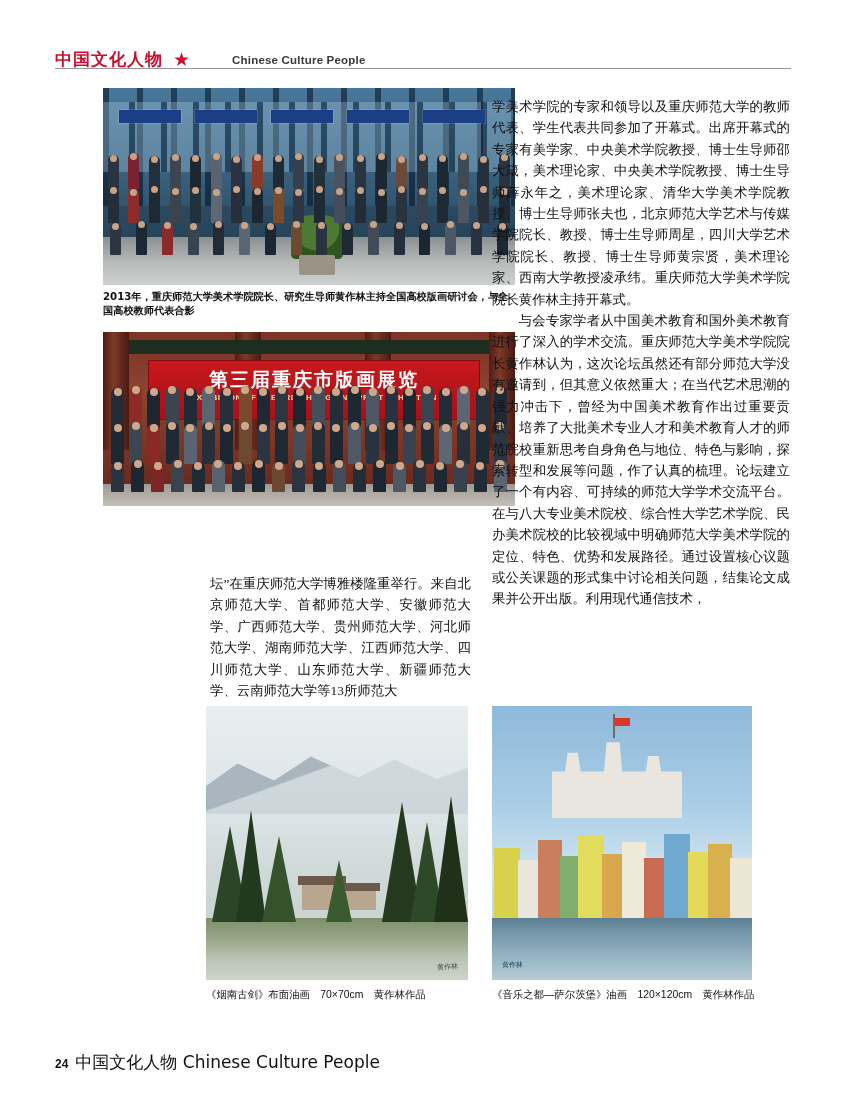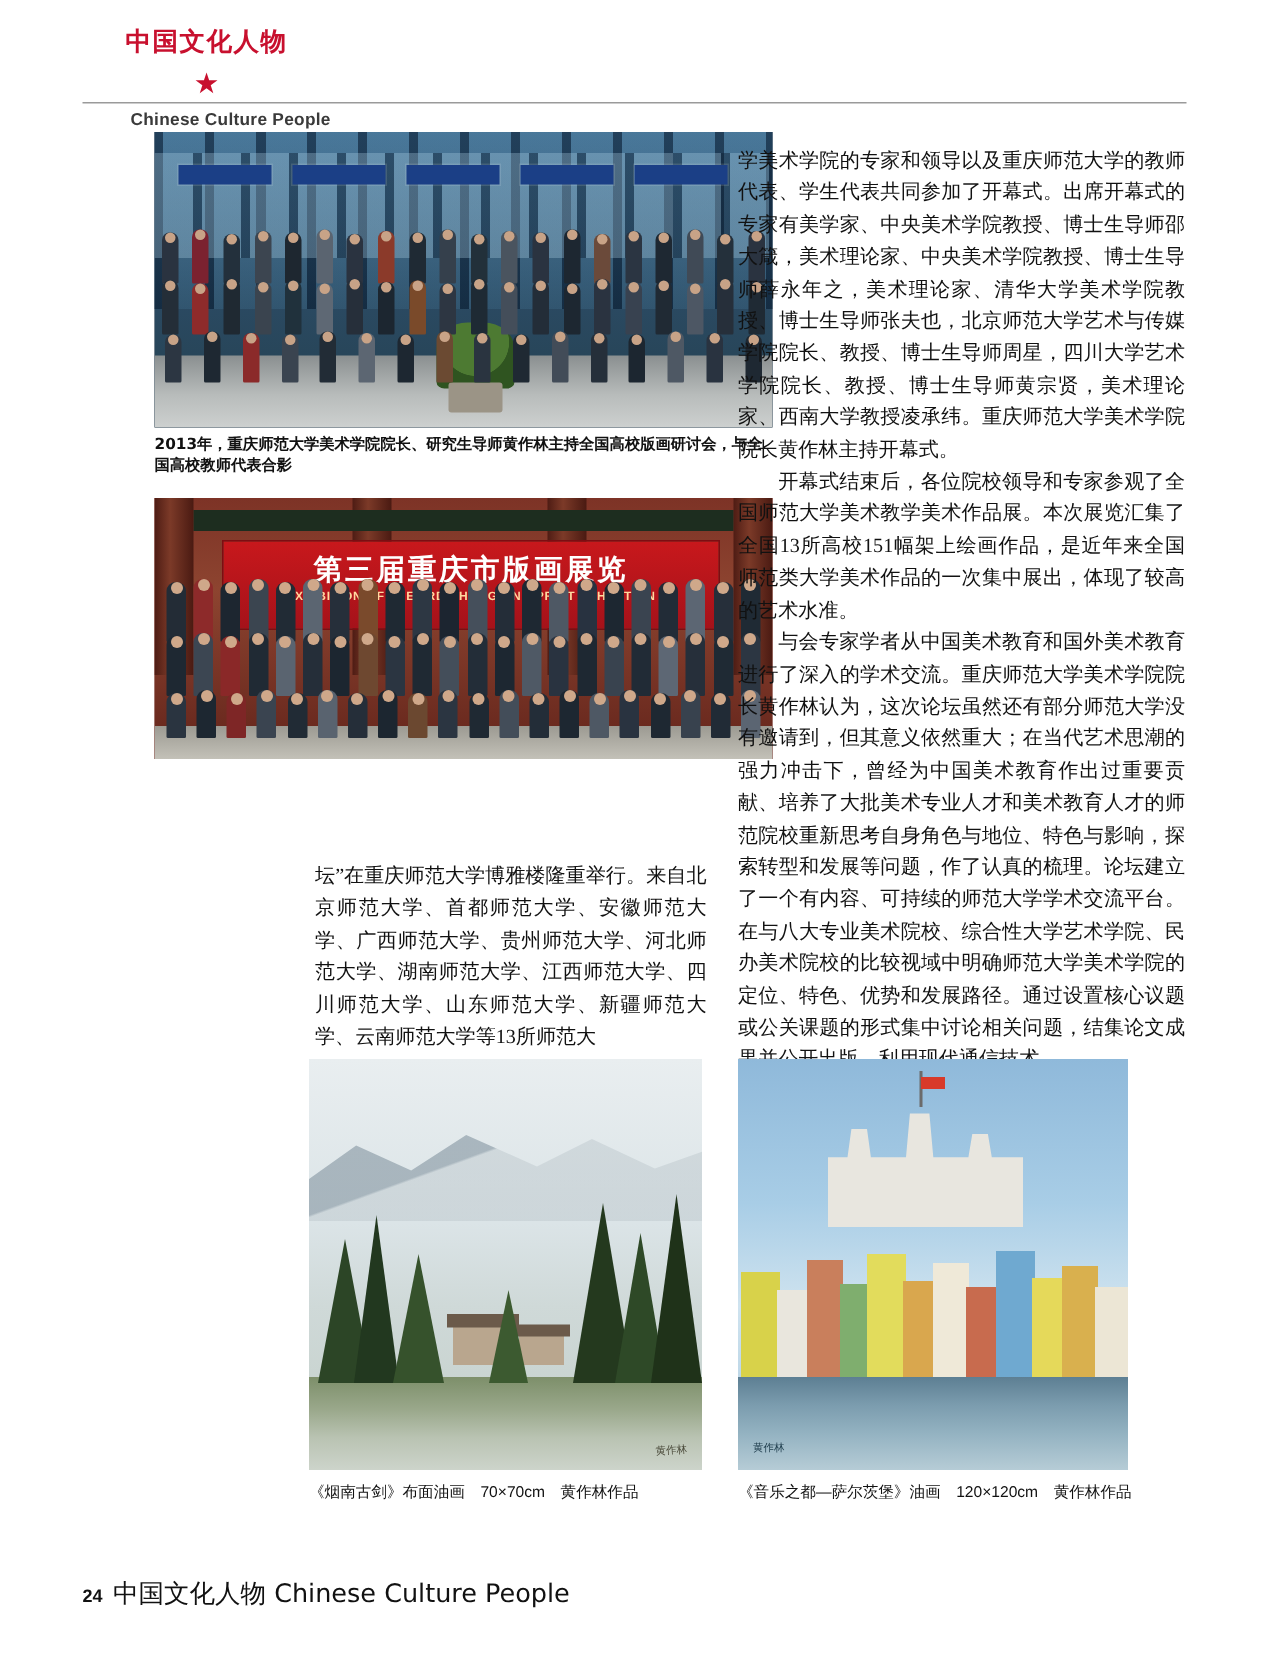--- a/index.html
+++ b/index.html
@@ -13,25 +13,24 @@
     font-family: "Liberation Sans", sans-serif;
     color: #1a1a1a;
     position: relative;
     overflow: hidden;
   }
 
   
   .page-header {
     position: absolute;
     left: 55px;
-    top: 16px;
+    top: 48px;
     display: flex;
     align-items: center;
     gap: 8px;
-    flex-direction: column;
   }
   .brand-cn {
     font-family: "DejaVu Sans", sans-serif;
     font-size: 17px;
     font-weight: bold;
     color: #c8102e;
     letter-spacing: 1px;
     white-space: nowrap;
   }
   .brand-star {
@@ -710,21 +709,20 @@
   </div>
 
 </div>
 
 <div style="position:absolute; left:210px; top:573px; width:261px;" class="body-text">
   <p>坛”在重庆师范大学博雅楼隆重举行。来自北京师范大学、首都师范大学、安徽师范大学、广西师范大学、贵州师范大学、河北师范大学、湖南师范大学、江西师范大学、四川师范大学、山东师范大学、新疆师范大学、云南师范大学等13所师范大</p>
 </div>
 
 <div class="col-right body-text">
   <p>学美术学院的专家和领导以及重庆师范大学的教师代表、学生代表共同参加了开幕式。出席开幕式的专家有美学家、中央美术学院教授、博士生导师邵大箴，美术理论家、中央美术学院教授、博士生导师薛永年之，美术理论家、清华大学美术学院教授、博士生导师张夫也，北京师范大学艺术与传媒学院院长、教授、博士生导师周星，四川大学艺术学院院长、教授、博士生导师黄宗贤，美术理论家、西南大学教授凌承纬。重庆师范大学美术学院院长黄作林主持开幕式。</p>
-  <p class="indent">开幕式结束后，各位院校领导和专家参观了全国师范大学美术教学美术作品展。本次展览汇集了全国13所高校151幅架上绘画作品，是近年来全国师范类大学美术作品的一次集中展出，体现了较高的艺术水准。</p>
   <p class="indent">与会专家学者从中国美术教育和国外美术教育进行了深入的学术交流。重庆师范大学美术学院院长黄作林认为，这次论坛虽然还有部分师范大学没有邀请到，但其意义依然重大；在当代艺术思潮的强力冲击下，曾经为中国美术教育作出过重要贡献、培养了大批美术专业人才和美术教育人才的师范院校重新思考自身角色与地位、特色与影响，探索转型和发展等问题，作了认真的梳理。论坛建立了一个有内容、可持续的师范大学学术交流平台。在与八大专业美术院校、综合性大学艺术学院、民办美术院校的比较视域中明确师范大学美术学院的定位、特色、优势和发展路径。通过设置核心议题或公关课题的形式集中讨论相关问题，结集论文成果并公开出版。利用现代通信技术，</p>
 </div>
 
 <div class="paint-left">
   <div class="pl-sky"></div>
   <div class="pl-mtn"></div>
   <div class="pl-ground"></div>
   <div class="pl-house" style="left:96px; top:178px; width:40px; height:26px;"></div>
   <div class="pl-roof" style="left:92px;  top:170px; width:48px; height:9px;"></div>
   <div class="pl-house" style="left:140px; top:184px; width:30px; height:20px;"></div>

